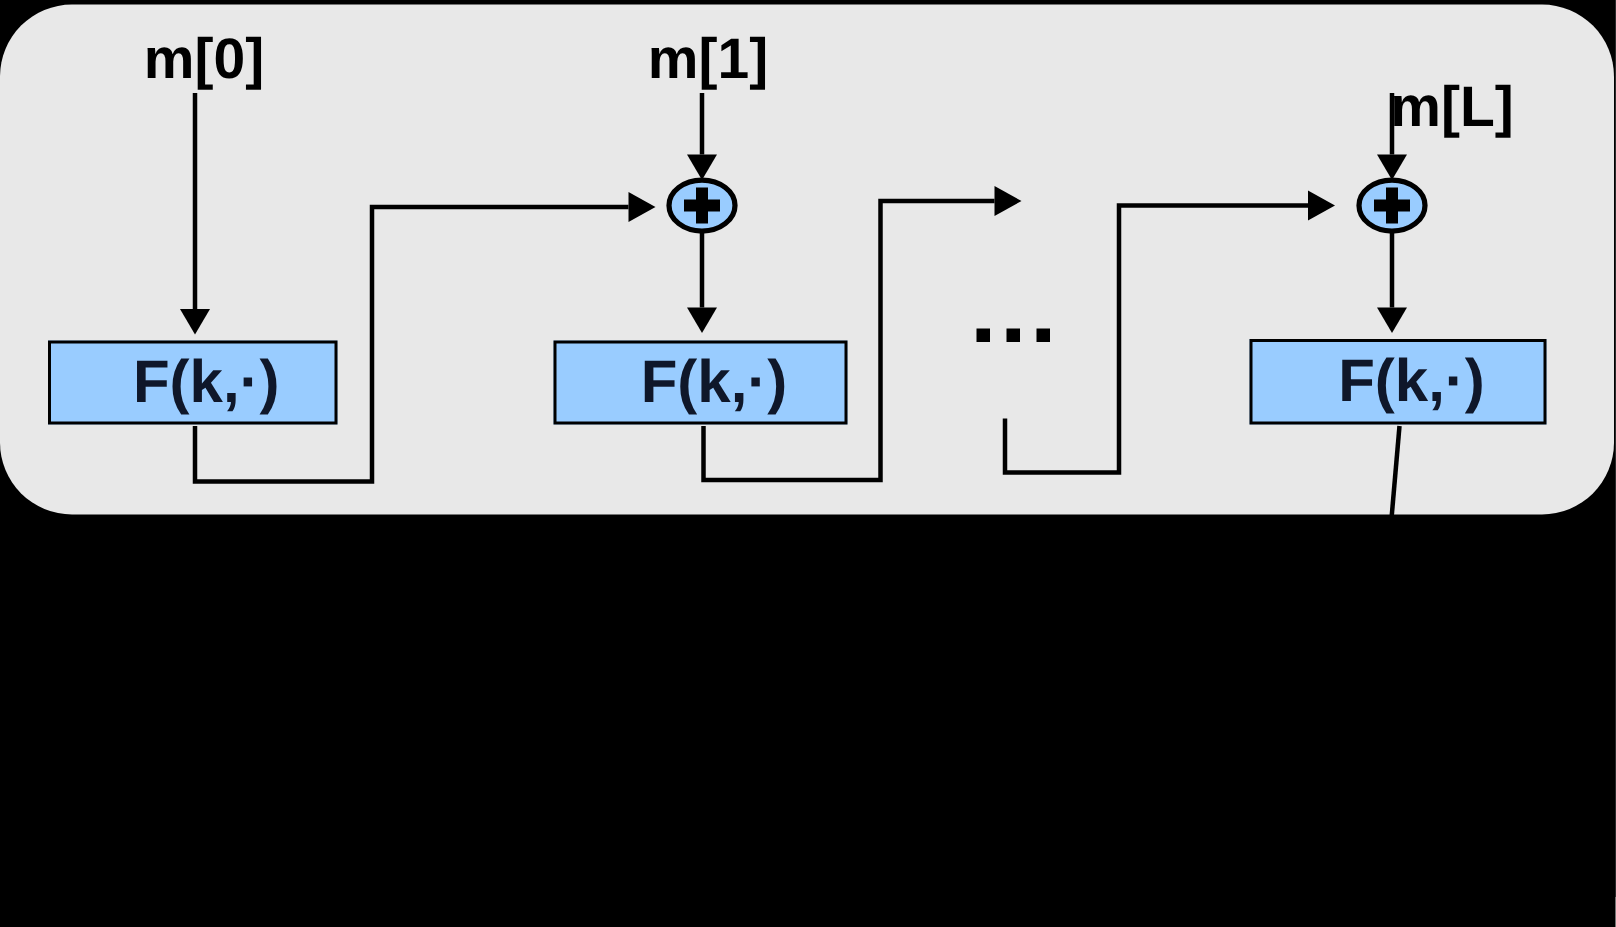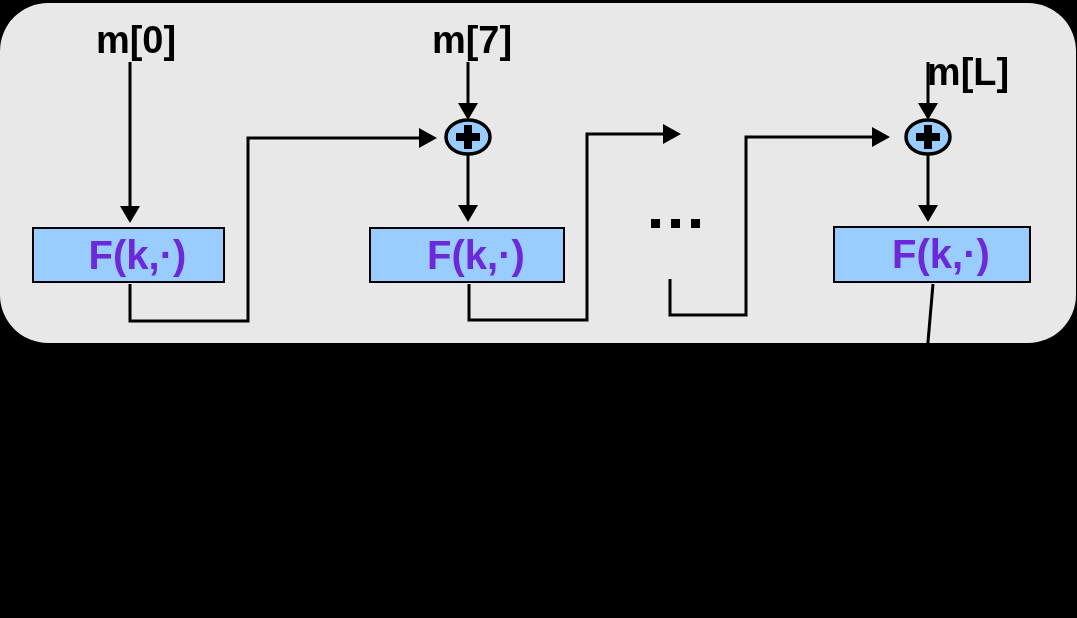--- a/index.html
+++ b/index.html
@@ -42,21 +42,21 @@
     white-space: nowrap;
   }
   .m0 { left: 136px; }
   .m1 { left: 472px; }
   .mL { left: 968px; margin-top: 32px; }
   .fbox {
     position: absolute;
     box-sizing: border-box;
     background: #99ccff;
     border: 2.5px solid #000000;
-    color: #6d28d9;
+    color: #0f172a;
     font-size: 40px;
     font-weight: bold;
     text-align: center;
     display: flex;
     align-items: center;
     justify-content: center;
     white-space: nowrap;
     padding-left: 18px;
   }
   .box1 { left: 32px;  top: 227px; width: 193px; height: 56px; }
@@ -134,21 +134,21 @@
     </g>
 
     <g>
       <ellipse cx="928" cy="137" rx="22" ry="17" fill="#99ccff" stroke="#000" stroke-width="3.5"></ellipse>
       <rect x="916" y="133" width="24" height="8" fill="#000"></rect>
       <rect x="924" y="125" width="8" height="24" fill="#000"></rect>
     </g>
   </svg>
 
   <div class="msg-label m0">m[0]</div>
-  <div class="msg-label m1">m[7]</div>
+  <div class="msg-label m1">m[1]</div>
   <div class="msg-label mL">m[L]</div>
 
   <div class="fbox box1">F(k,·)</div>
   <div class="fbox box2">F(k,·)</div>
   <div class="fbox boxL">F(k,·)</div>
 
   <div class="dots">
     <span class="dot"></span>
     <span class="dot"></span>
     <span class="dot"></span>

